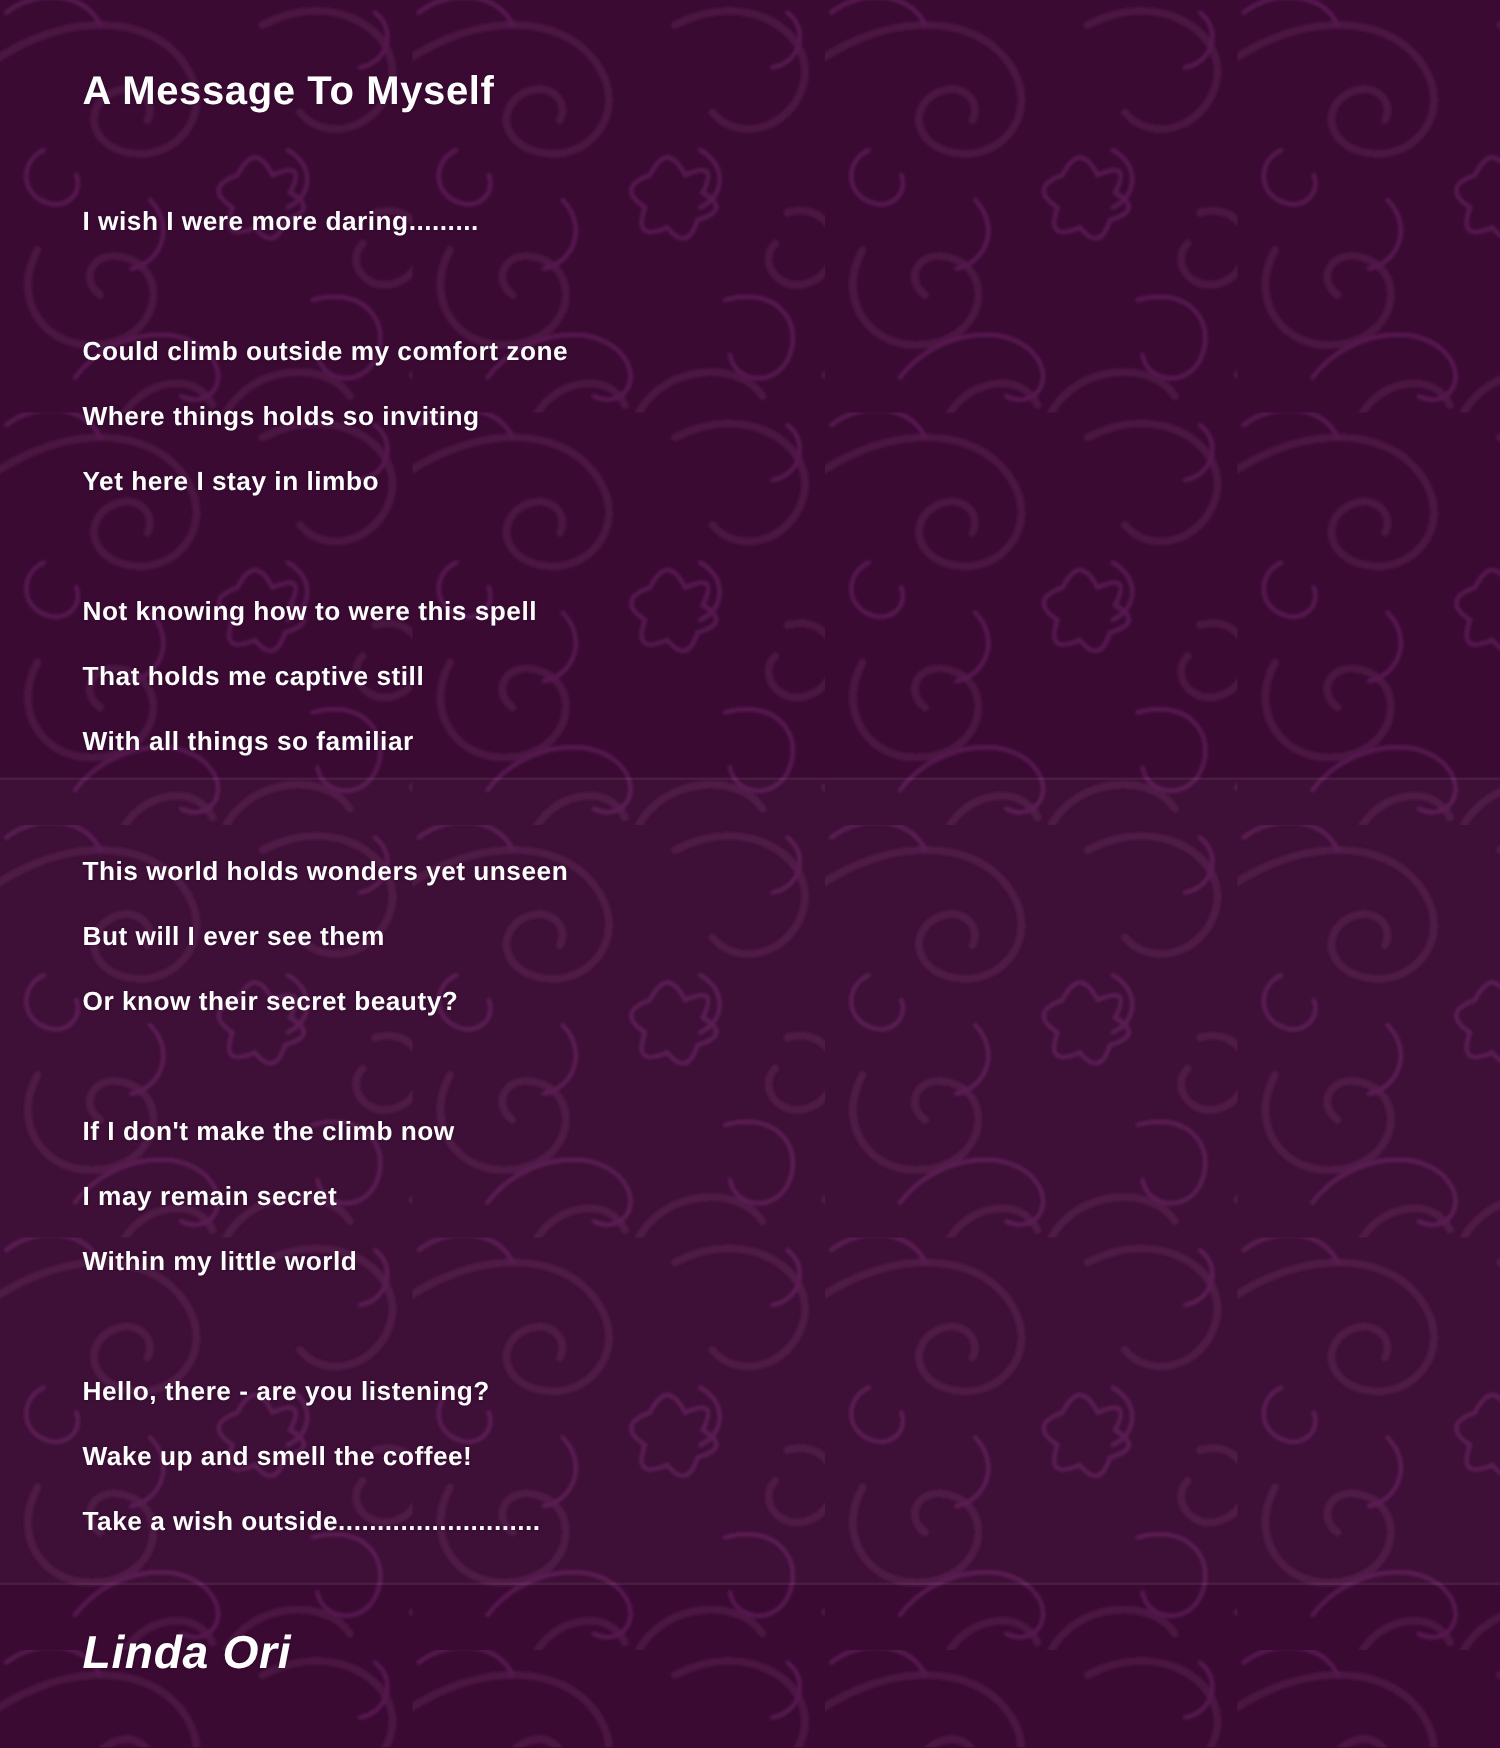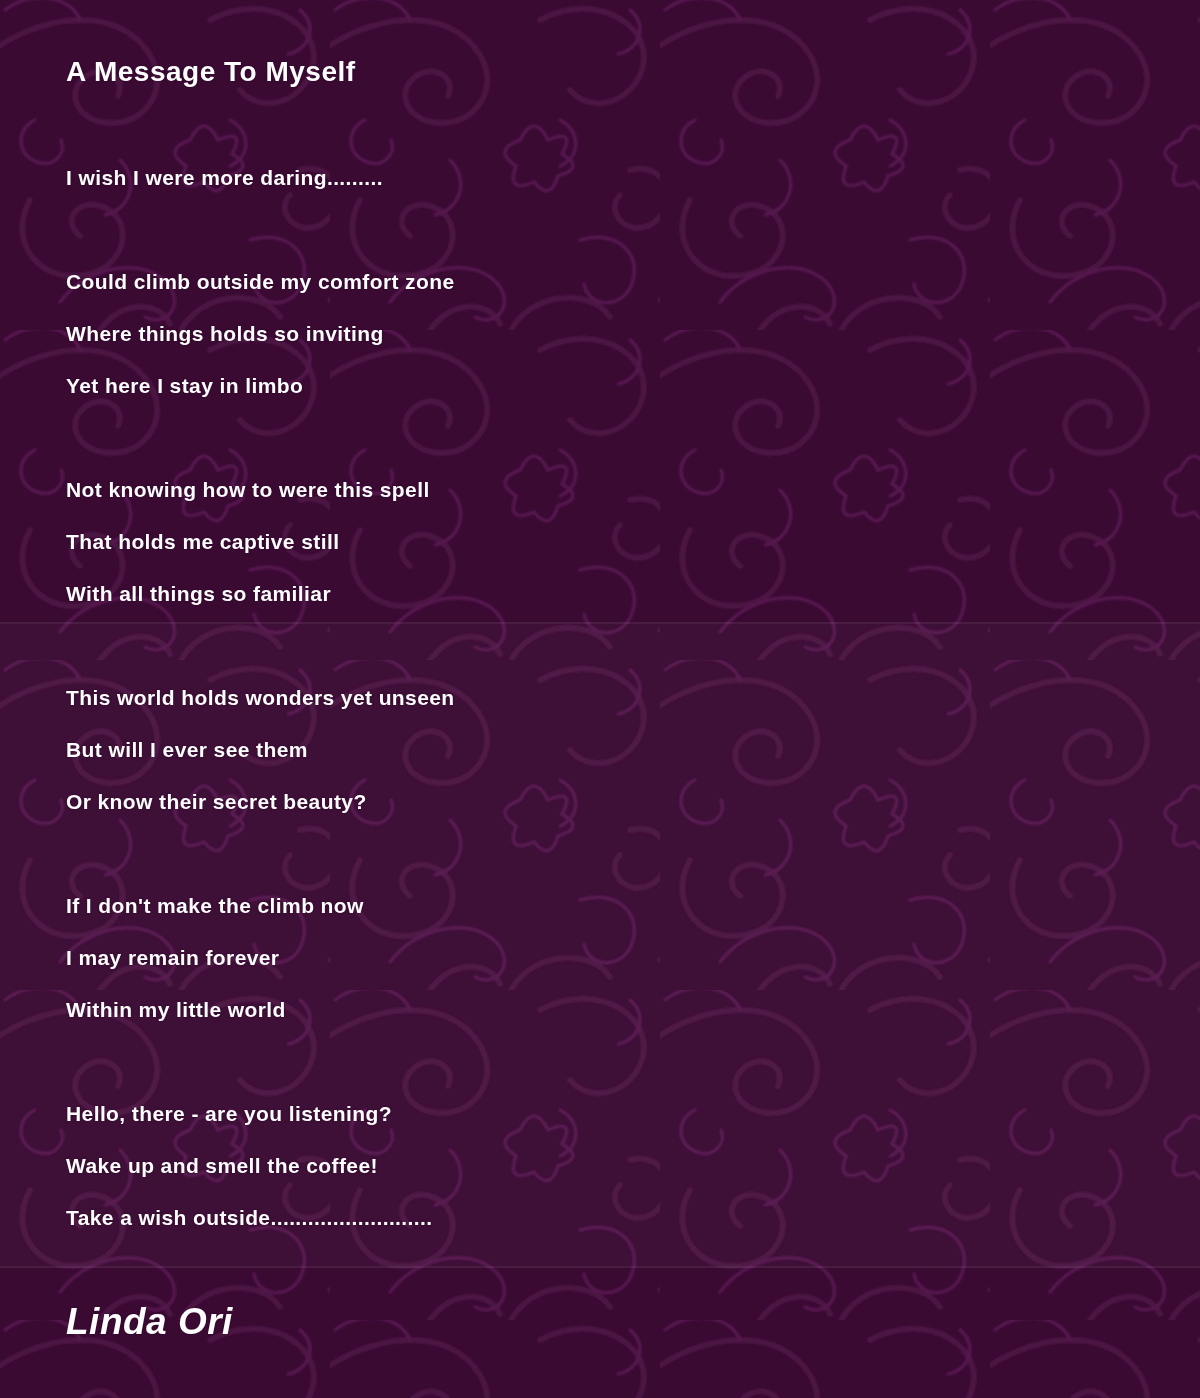--- a/index.html
+++ b/index.html
@@ -26,21 +26,21 @@
     position: absolute;
     top: 0;
     left: 66px;
     right: 40px;
     z-index: 1;
     color: #fdfdfd;
     text-shadow: 0 0 2px rgba(30, 4, 26, 0.55);
   }
   .title {
     margin: 50px 0 58px 0;
-    font-size: 28px;
+    font-size: 32px;
     line-height: 44px;
     font-weight: bold;
     letter-spacing: 0.5px;
   }
   .stanza {
     margin: 0 0 52px 0;
   }
   .line {
     font-size: 21px;
     line-height: 52px;
@@ -117,21 +117,21 @@
   </div>
 
   <div class="stanza">
     <div class="line">This world holds wonders yet unseen</div>
     <div class="line">But will I ever see them</div>
     <div class="line">Or know their secret beauty?</div>
   </div>
 
   <div class="stanza">
     <div class="line">If I don't make the climb now</div>
-    <div class="line">I may remain forever</div>
+    <div class="line">I may remain secret</div>
     <div class="line">Within my little world</div>
   </div>
 
   <div class="stanza">
     <div class="line">Hello, there - are you listening?</div>
     <div class="line">Wake up and smell the coffee!</div>
     <div class="line">Take a wish outside..........................</div>
   </div>
 
   <div class="author">Linda Ori</div>

